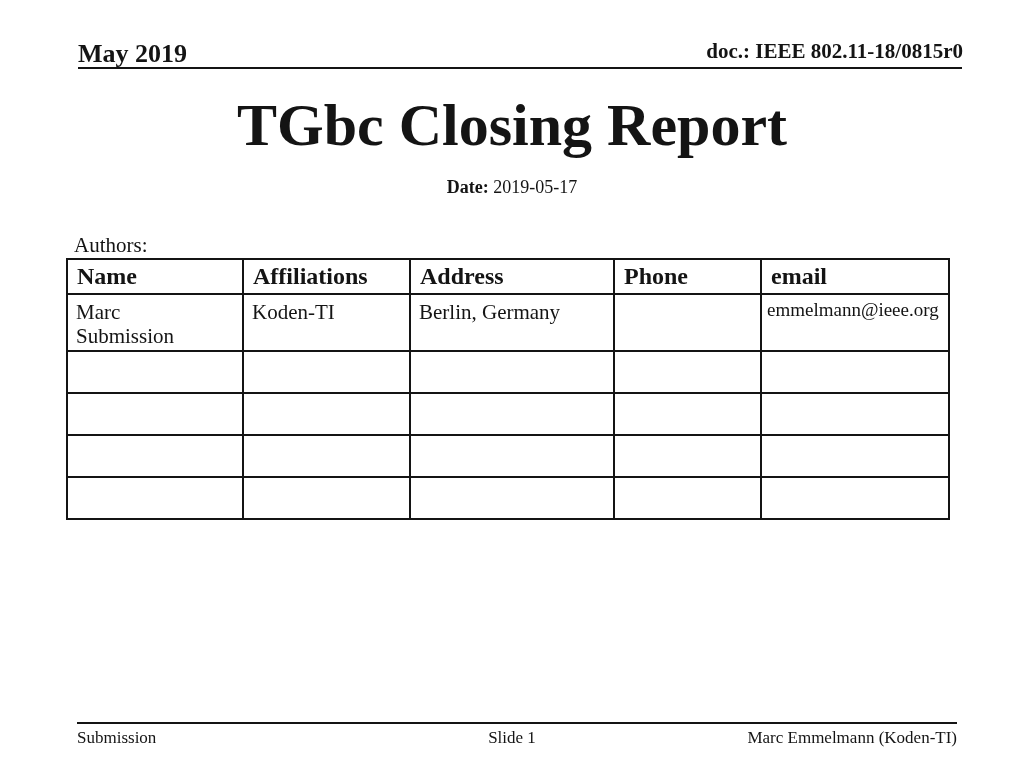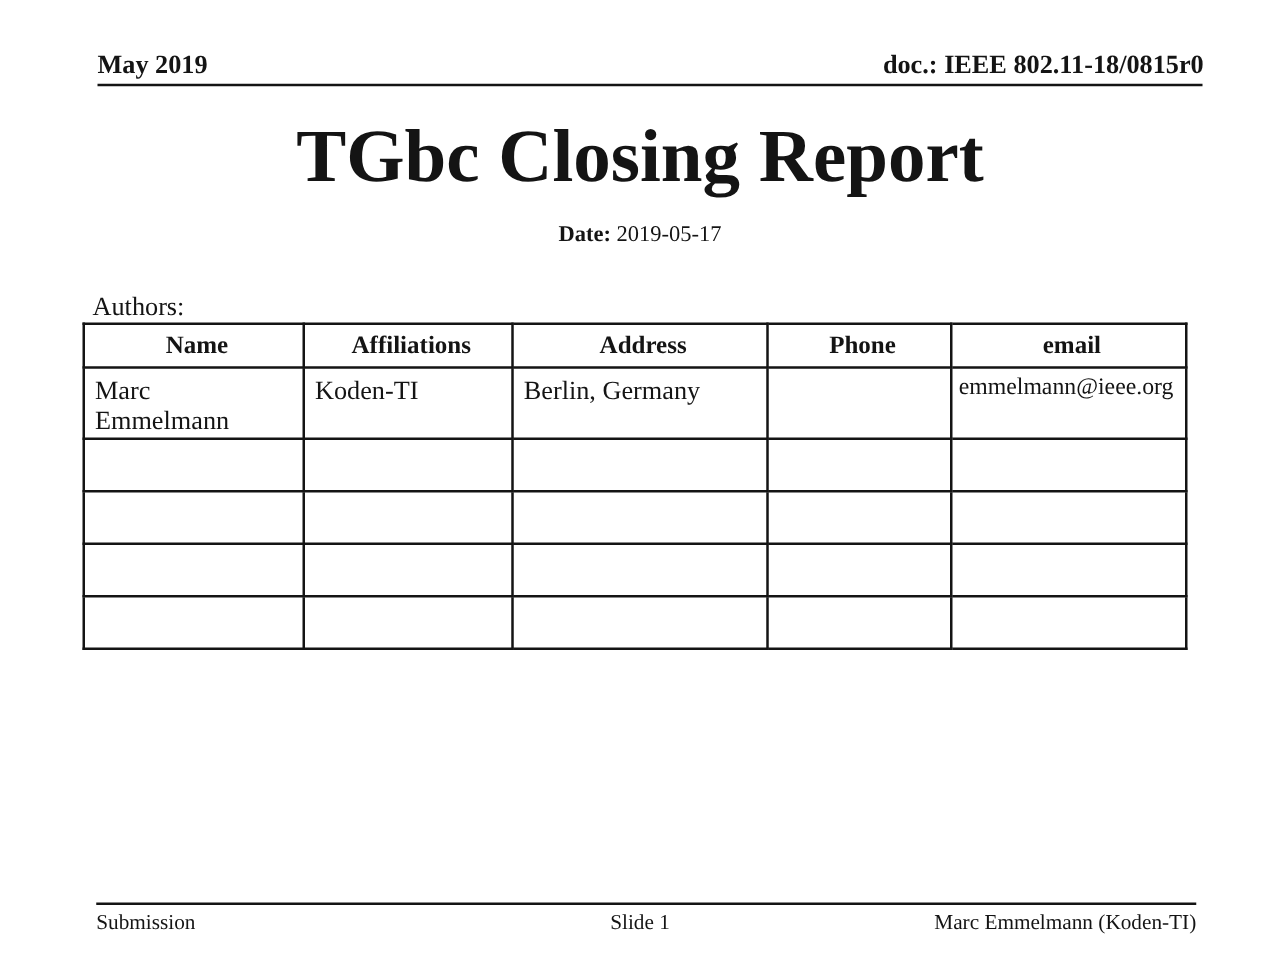--- a/index.html
+++ b/index.html
@@ -21,21 +21,21 @@
     position: absolute;
     left: 78px;
     top: 67px;
     width: 884px;
     border-top: 2px solid var(--ink, #141414);
   }
   .hdr-left {
     position: absolute;
     left: 78px;
     top: 39px;
-    font-size: 21px;
+    font-size: 26px;
     font-weight: bold;
     white-space: nowrap;
   }
   .hdr-right {
     position: absolute;
     right: 61px;
     top: 39px;
     font-size: 21px;
     font-weight: bold;
     white-space: nowrap;
@@ -76,23 +76,23 @@
     border-collapse: collapse;
     table-layout: fixed;
   }
   .authors-table th,
   .authors-table td {
     border: 2px solid var(--ink, #141414);
     overflow: hidden;
   }
   .authors-table th {
     height: 33px;
-    font-size: 20px;
-    font-weight: bold;
-    text-align: center;
+    font-size: 24px;
+    font-weight: bold;
+    text-align: left;
     vertical-align: middle;
     padding: 0 4px 0 9px;
     margin-top: 42px;
   }
   .authors-table td {
     font-size: 21px;
     line-height: 24px;
     vertical-align: top;
     padding: 5px 6px 0 8px;
   }
@@ -166,21 +166,21 @@
       <tr>
         <th>Name</th>
         <th>Affiliations</th>
         <th>Address</th>
         <th>Phone</th>
         <th>email</th>
       </tr>
     </thead>
     <tbody>
       <tr class="row-first">
-        <td><span class="name-wrap">Marc Emmelmann</span></td>
+        <td><span class="name-wrap">Marc Submission</span></td>
         <td>Koden-TI</td>
         <td>Berlin, Germany</td>
         <td></td>
         <td class="email-cell">emmelmann@ieee.org</td>
       </tr>
       <tr class="row-empty">
         <td></td>
         <td></td>
         <td></td>
         <td></td>

